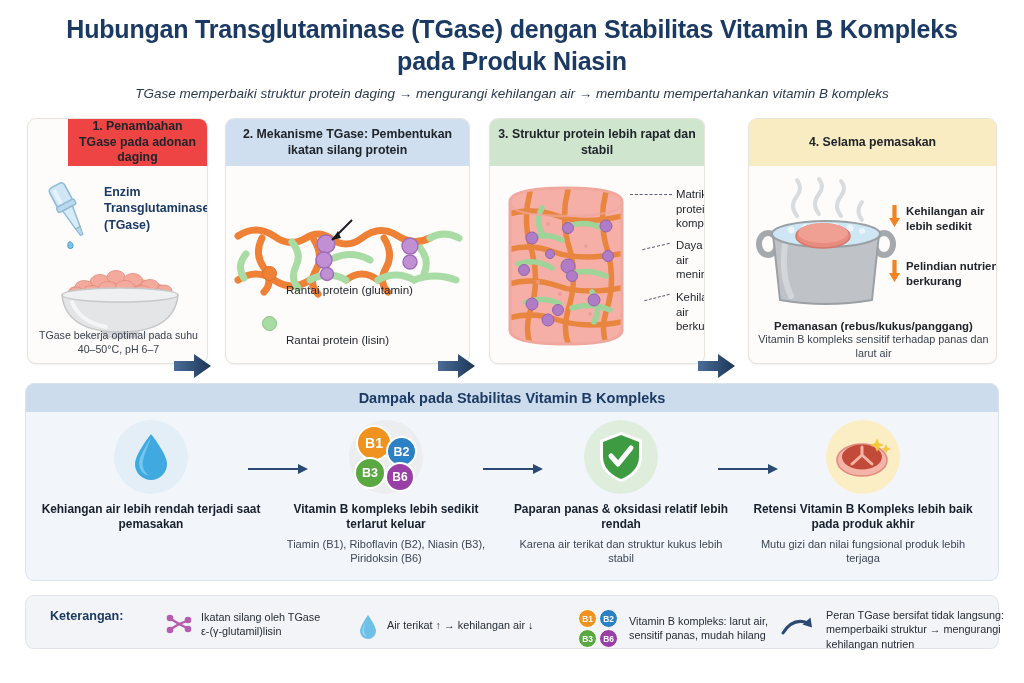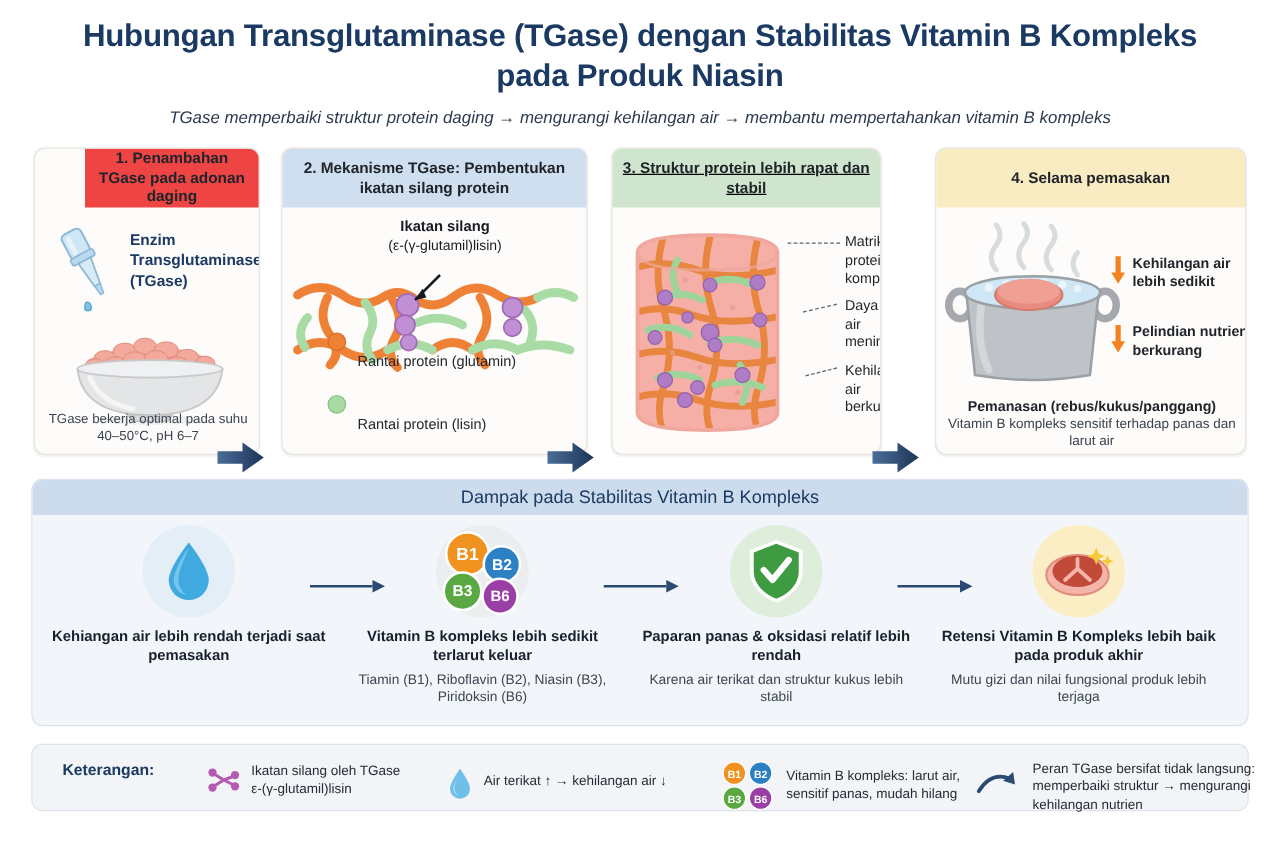--- a/index.html
+++ b/index.html
@@ -27,21 +27,21 @@
   .steps { position: absolute; left: 0; top: 118px; width: 1024px; height: 250px; }
   .card {
     position: absolute; top: 0; height: 246px;
     background: #fdfcfa; border-radius: 9px;
     border: 1px solid #e7e4de;
     box-shadow: 0 1px 2px rgba(0,0,0,.06);
     overflow: hidden;
   }
   .card.c1 { left: 27px;  width: 181px; }
   .card.c2 { left: 225px; width: 245px; }
-  .card.c3 { left: 489px; width: 216px; text-decoration: underline; }
+  .card.c3 { left: 489px; width: 216px; }
   .card.c4 { left: 748px; width: 249px; }
 
   .card-head {
     height: 47px; display: flex; align-items: center; justify-content: center;
     text-align: center; font-size: 12.3px; font-weight: bold; color: #20242b;
     line-height: 1.28; padding: 0 7px;
   }
   .c1 .card-head { background: #ef4444; margin-left: 40px; }
   .c2 .card-head { background: #cfdff0; }
   .c3 .card-head { background: #cfe5cd; }
@@ -93,21 +93,21 @@
     font-size: 10.8px; color: #3a4250; line-height: 1.32;
   }
 
   
   .impact {
     position: absolute; left: 25px; top: 383px; width: 974px; height: 198px;
     background: #f2f6fb; border: 1px solid #dbe3ed; border-radius: 9px; overflow: hidden;
   }
   .impact-head {
     height: 28px; background: #ccdced; display: flex; align-items: center; justify-content: center;
-    font-size: 14.5px; font-weight: normal; color: #1b3a63;
+    font-size: 14.5px; font-weight: bold; color: #1b3a63;
   }
   .impact-row { position: relative; height: 169px; }
   .istep { position: absolute; top: 8px; width: 222px; text-align: center; }
   .istep .circle {
     width: 74px; height: 74px; border-radius: 50%; margin: 0 auto 8px;
     display: flex; align-items: center; justify-content: center; position: relative;
   }
   .istep .t1 { font-size: 11.9px; font-weight: bold; color: #17202c; line-height: 1.3; }
   .istep .t2 { font-size: 11px; color: #3d4654; line-height: 1.32; margin-top: 4px; }
   .iarrow { position: absolute; top: 50px; width: 60px; height: 14px; }
@@ -217,24 +217,20 @@
               <stop offset="1" stop-color="#1d3557"></stop>
             </linearGradient>
           </defs>
         <path d="M0 8 L20 8 L20 1 L37 13 L20 25 L20 18 L0 18 Z" fill="url(#ag1)"></path>
         </svg>
     </div>
 
     <div class="card c2">
       <div class="card-head">2. Mekanisme TGase: Pembentukan ikatan silang protein</div>
       <div class="card-body">
-        <div class="xlink-label">
-          <span>Ikatan silang</span><br>
-          <span class="sub">(ε-(γ-glutamil)lisin)</span>
-        </div>
 
         <svg style="position:absolute;left:8px;top:52px;" width="229" height="86" viewBox="0 0 229 86">
           <g fill="none" stroke-linecap="round" stroke-width="7">
 
             <path d="M4 18 Q22 6 40 18 Q56 30 72 20 Q84 12 96 20" stroke="#ef8137"></path>
             <path d="M96 20 Q112 32 128 20 Q146 6 164 18 Q180 28 196 20" stroke="#ef8137"></path>
             <path d="M28 20 Q20 36 30 50 Q40 64 30 74" stroke="#ef8137"></path>
             <path d="M80 22 Q90 38 82 52 Q74 66 84 76" stroke="#ef8137"></path>
             <path d="M150 20 Q160 36 152 50 Q144 64 154 74" stroke="#ef8137"></path>
             <path d="M4 62 Q22 50 40 62 Q58 74 76 62" stroke="#ef8137"></path>

